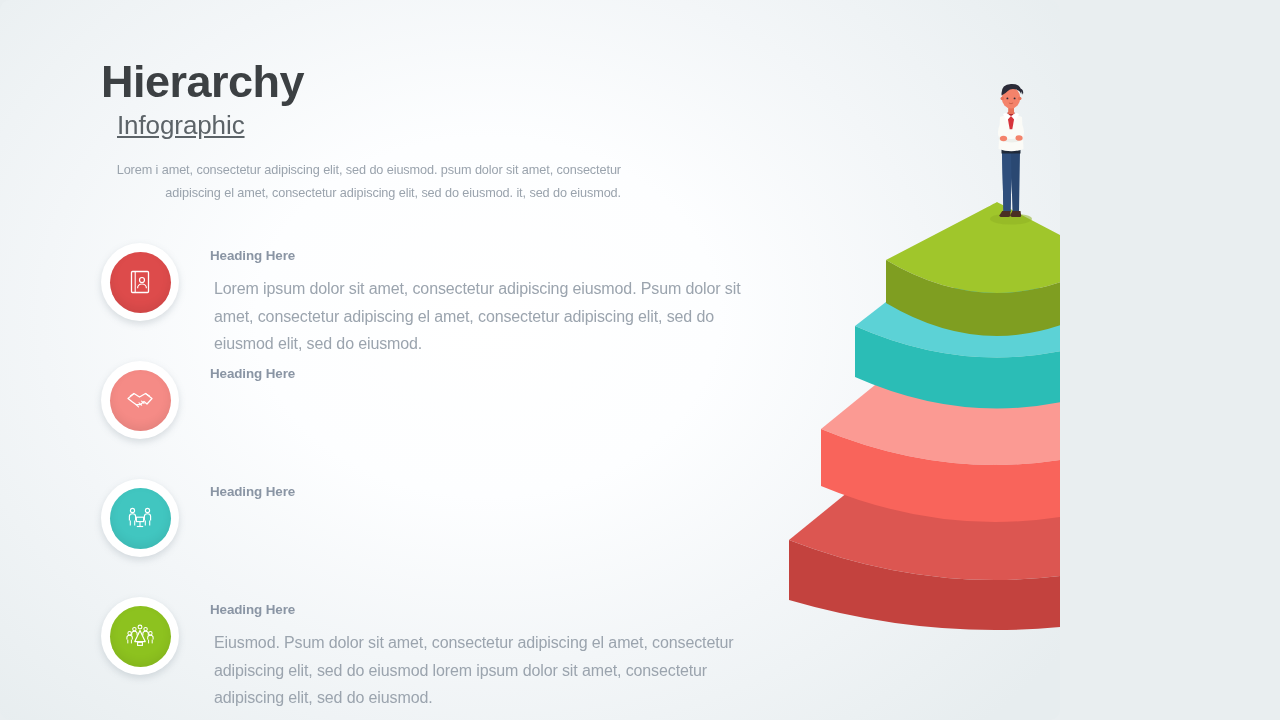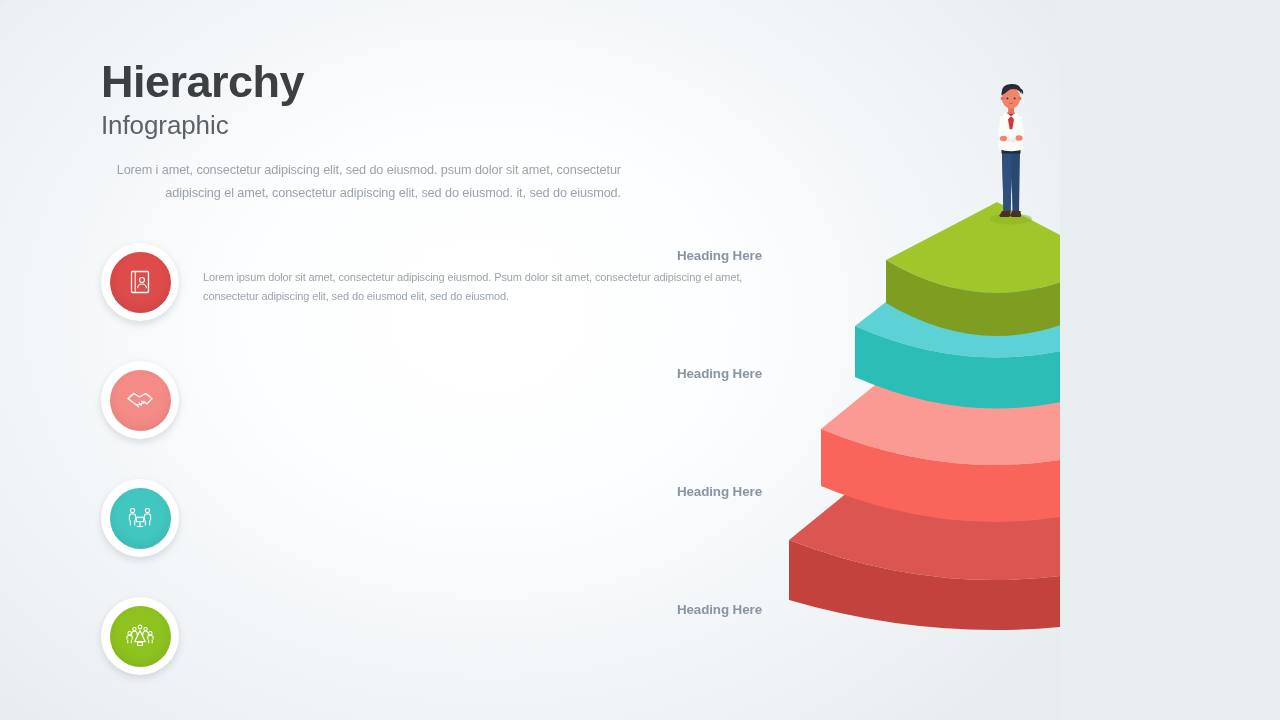--- a/index.html
+++ b/index.html
@@ -36,22 +36,23 @@
     color: #3c4043;
     letter-spacing: -0.5px;
     line-height: 1.06;
     margin: 0;
   }
   #page-subtitle {
     font-size: 26px;
     font-weight: normal;
     color: #5c6368;
     letter-spacing: -0.1px;
-    margin: 5px 0 0 0;
+    margin: 5px 0 0 16px;
     line-height: 1.1;
+    text-decoration: underline;
   }
   #intro-paragraph {
     margin: 20px 0 0 0;
     width: 520px;
     font-size: 12.7px;
     line-height: 1.78;
     color: #9aa3ad;
     letter-spacing: -0.1px;
     text-align: right;
   }
@@ -95,28 +96,27 @@
     left: 101px;
     top: 8px;
     width: 560px;
   }
   .item-heading {
     font-size: 13.4px;
     font-weight: bold;
     color: #8a95a4;
     letter-spacing: -0.1px;
     margin: 0 0 5px 8px;
-    text-align: right;
   }
   .item-body {
-    font-size: 11px;
+    font-size: 16px;
     line-height: 1.73;
     color: #9ba4ae;
     letter-spacing: -0.12px;
-    margin: 1px;
+    margin: 12px;
     width: 545px;
   }
 
   
   #pyramid {
     position: absolute;
     left: 780px;
     top: 80px;
     width: 470px;
     height: 600px;
@@ -234,20 +234,21 @@
             <path d="M24.7 18.6v-2.1c0-1.4 1.2-2.2 2.7-2.2s2.7.8 2.7 2.2v2.1" fill="none" stroke="#fff" stroke-width="1.05"></path>
             <line x1="4.8" y1="18.6" x2="4.8" y2="22.4" stroke="#fff" stroke-width="1"></line>
             <line x1="8.4" y1="18.6" x2="8.4" y2="22.4" stroke="#fff" stroke-width="1"></line>
             <line x1="25.6" y1="18.6" x2="25.6" y2="22.4" stroke="#fff" stroke-width="1"></line>
             <line x1="29.2" y1="18.6" x2="29.2" y2="22.4" stroke="#fff" stroke-width="1"></line>
           </svg>
         </div>
       </div>
       <div class="item-text">
         <div class="item-heading">Heading Here</div>
+        <p class="item-body">Eiusmod. Psum dolor sit amet, consectetur adipiscing el amet, consectetur adipiscing elit, sed do eiusmod lorem ipsum dolor sit amet, consectetur adipiscing elit, sed do eiusmod.</p>
       </div>
     </div>
 
   </div>
 
   <div id="pyramid">
 
     <div class="tier" id="tier-4">
       <svg width="430" height="170" viewBox="0 0 430 170">
         <path d="M68 0 L362 0 L421 48 Q215 128 9 48 Z" fill="#dc5651"></path>

